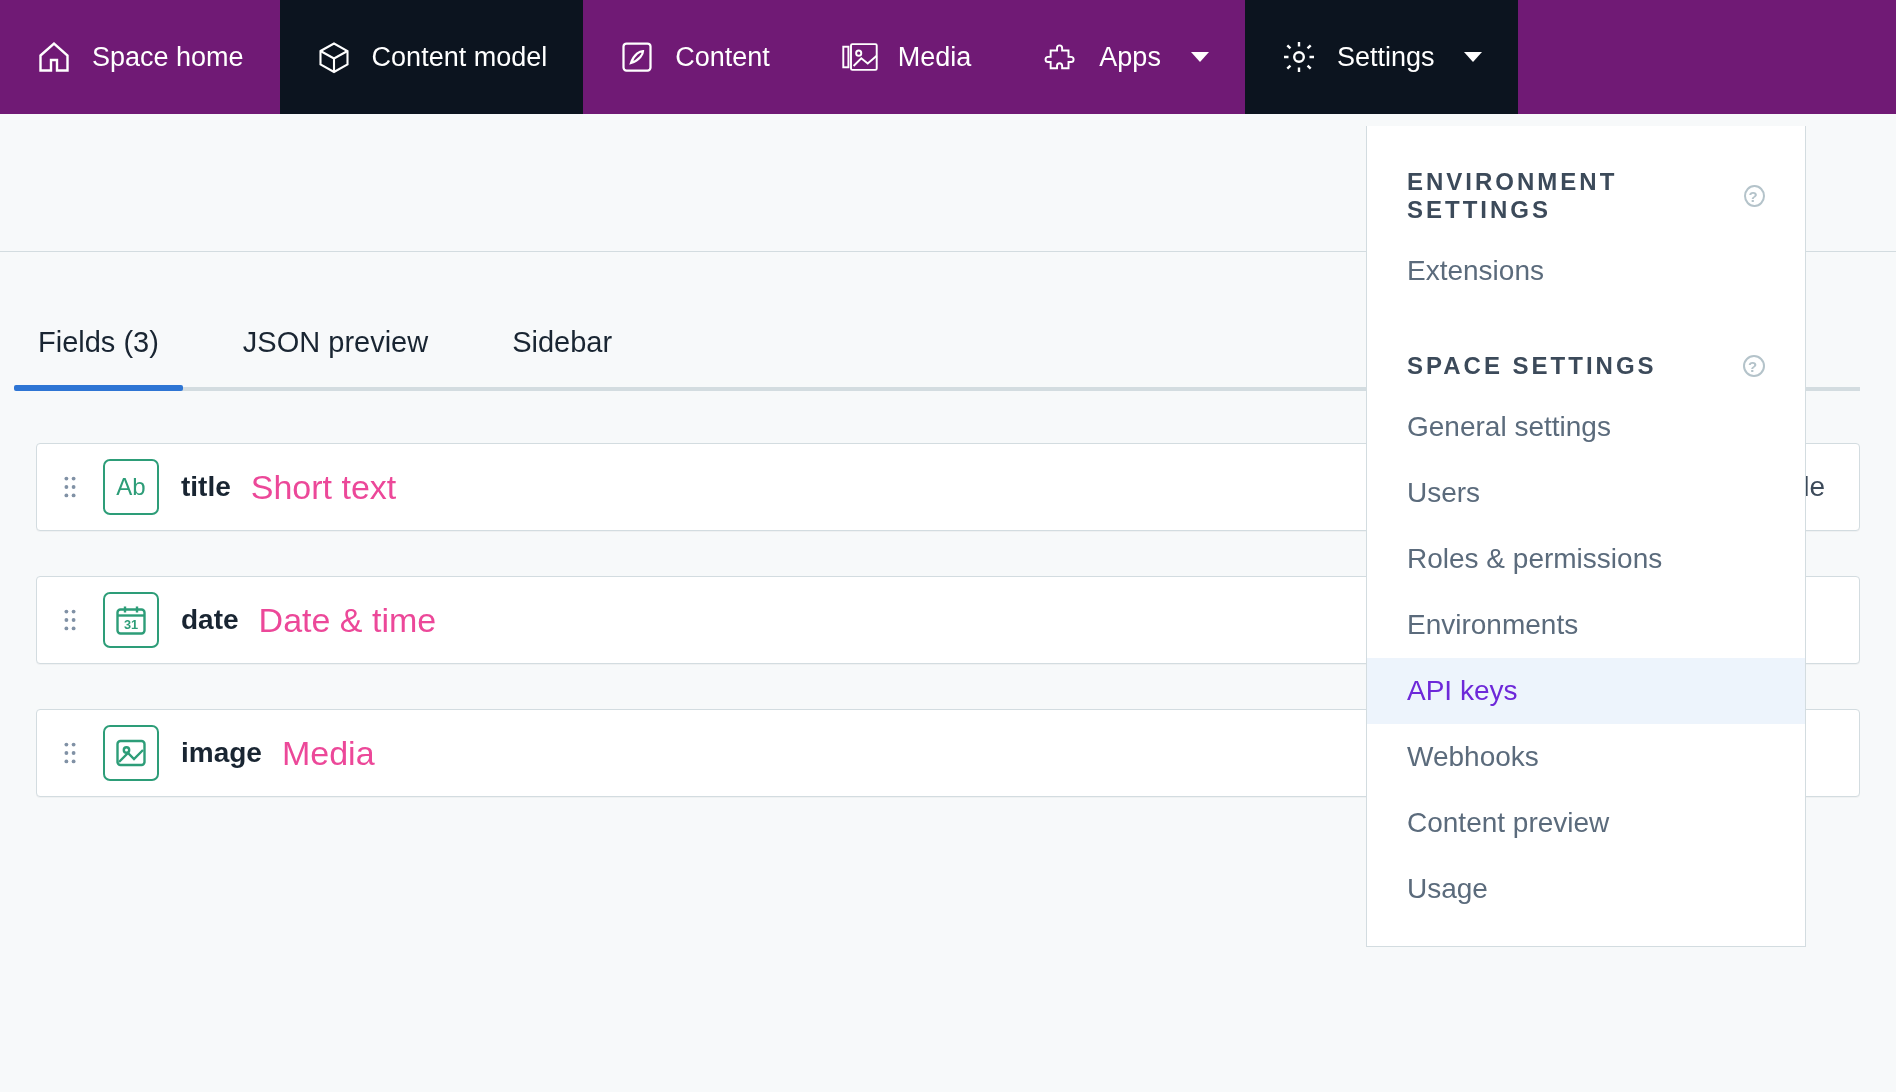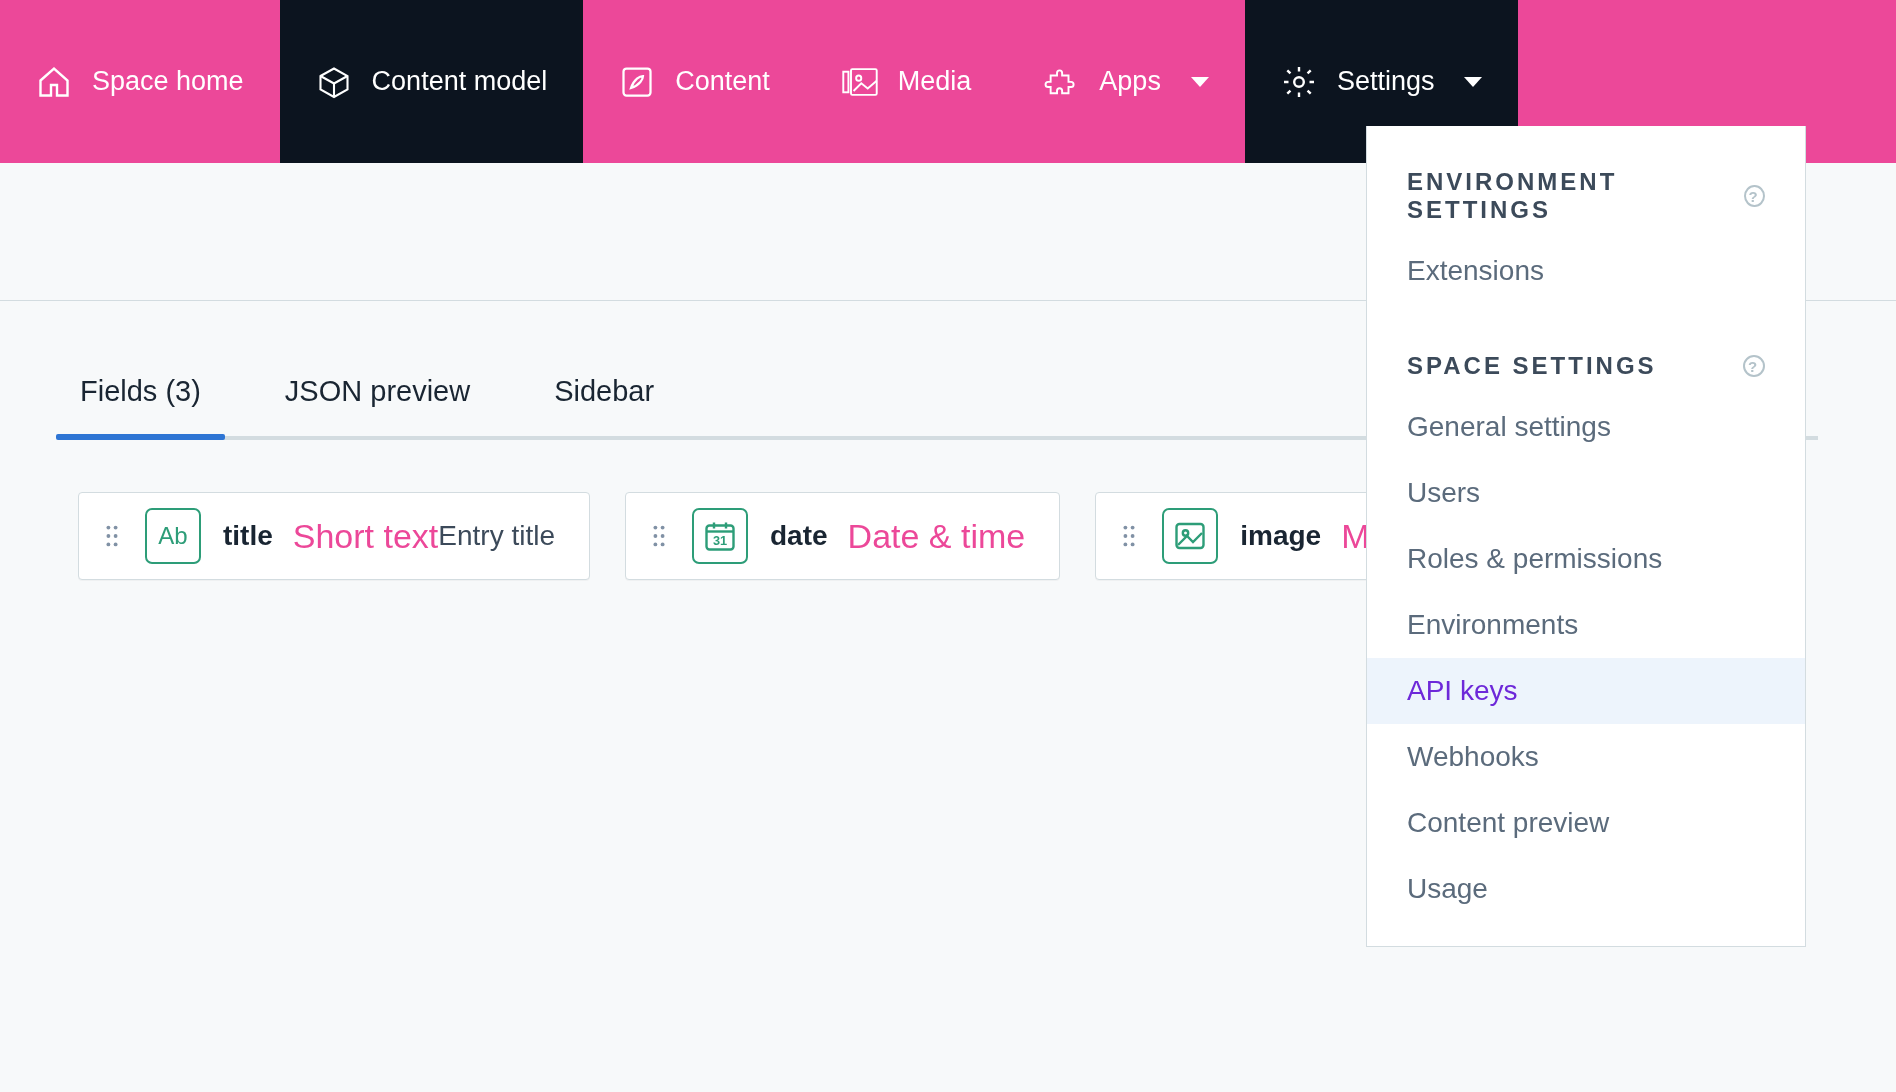--- a/index.html
+++ b/index.html
@@ -7,22 +7,22 @@
     font-family: -apple-system, BlinkMacSystemFont, "Segoe UI", Helvetica, Arial, sans-serif;
     background: #f7f9fa;
     width: 1896px;
     height: 1092px;
     overflow: hidden;
     transform-origin: top left;
   }
   
   .topnav {
     display: flex;
-    background: #ec4899;
-    height: 163px;
+    background: #701a75;
+    height: 114px;
   }
   .nav-item {
     display: flex;
     align-items: center;
     gap: 20px;
     padding: 0 36px;
     color: #fff;
     font-size: 27px;
     cursor: pointer;
     position: relative;
@@ -39,21 +39,21 @@
     margin-left: 10px;
   }
   
   .subheader {
     height: 138px;
     border-bottom: 1px solid #d3dce0;
     background: #f7f9fa;
   }
   
   .main {
-    padding: 60px 78px;
+    padding: 60px 36px;
     position: relative;
   }
   .tabs {
     display: flex;
     gap: 80px;
     border-bottom: 4px solid #d3dce0;
     position: relative;
   }
   .tab {
     font-size: 29px;
@@ -69,22 +69,22 @@
     content: "";
     position: absolute;
     left: -22px; right: -22px; bottom: -4px;
     height: 6px;
     background: #2e75d4;
     border-radius: 2px;
   }
   .fields {
     margin-top: 52px;
     display: flex;
-    flex-direction: row;
-    gap: 35px;
+    flex-direction: column;
+    gap: 45px;
   }
   .field-row {
     display: flex;
     align-items: center;
     background: #fff;
     border: 1px solid #d3dce0;
     border-radius: 4px;
     height: 88px;
     padding: 0 24px;
     box-shadow: 0 1px 0 rgba(0,0,0,0.03);

